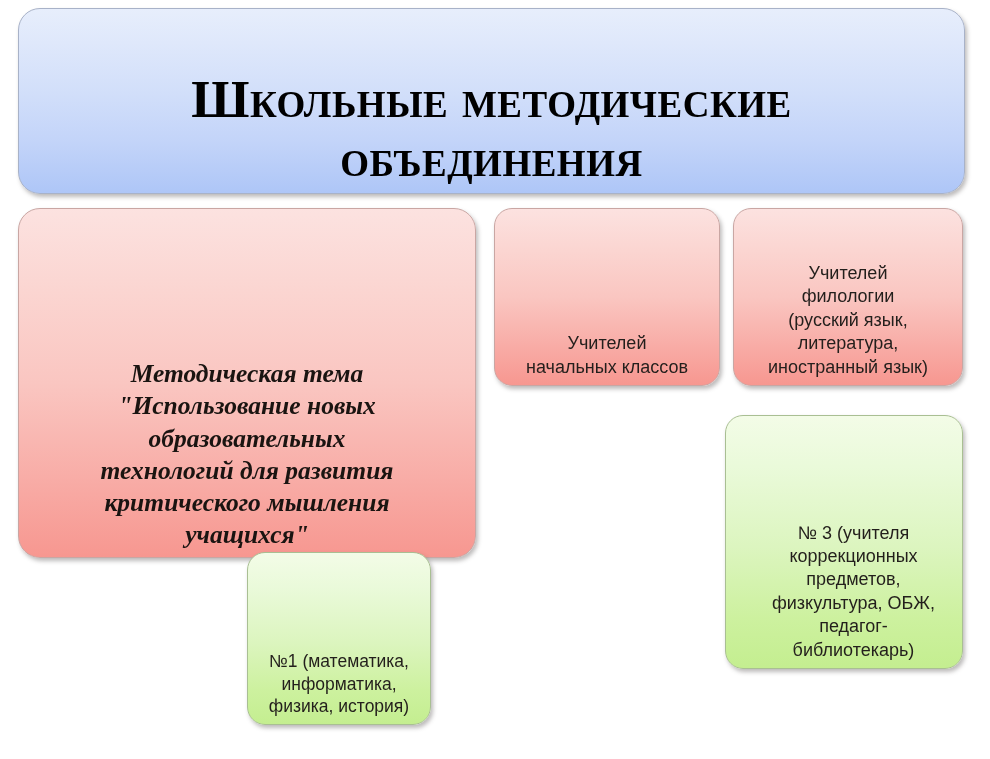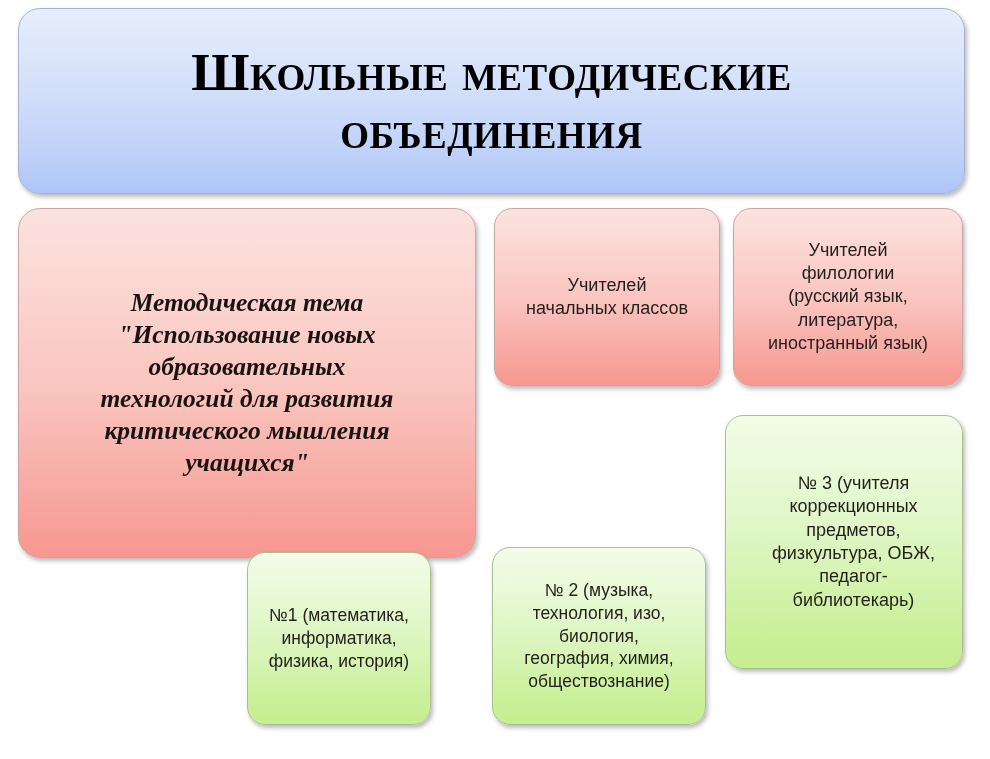--- a/index.html
+++ b/index.html
@@ -17,21 +17,21 @@
     position: relative;
     width: 990px;
     height: 759px;
     background: #ffffff;
   }
 
   .node {
     position: absolute;
     box-sizing: border-box;
     display: flex;
-    align-items: center;
+    align-items: flex-end;
     justify-content: center;
     text-align: center;
     border-radius: 18px;
     border: 1px solid #b8b4b4;
     box-shadow: 2px 3px 4px rgba(90, 85, 85, 0.40);
     padding: 6px 10px;
     overflow: hidden;
   }
 
   
@@ -181,21 +181,14 @@
 педагог-
 библиотекарь)</span>
   </div>
 
   <div class="node green mo1-node">
     <span class="body-text sm">№1 (математика,
 информатика,
 физика, история)</span>
   </div>
 
-  <div class="node green mo2-node">
-    <span class="body-text sm">№ 2 (музыка,
-технология, изо,
-биология,
-география, химия,
-обществознание)</span>
-  </div>
 
 </div>
 
 </body></html>

